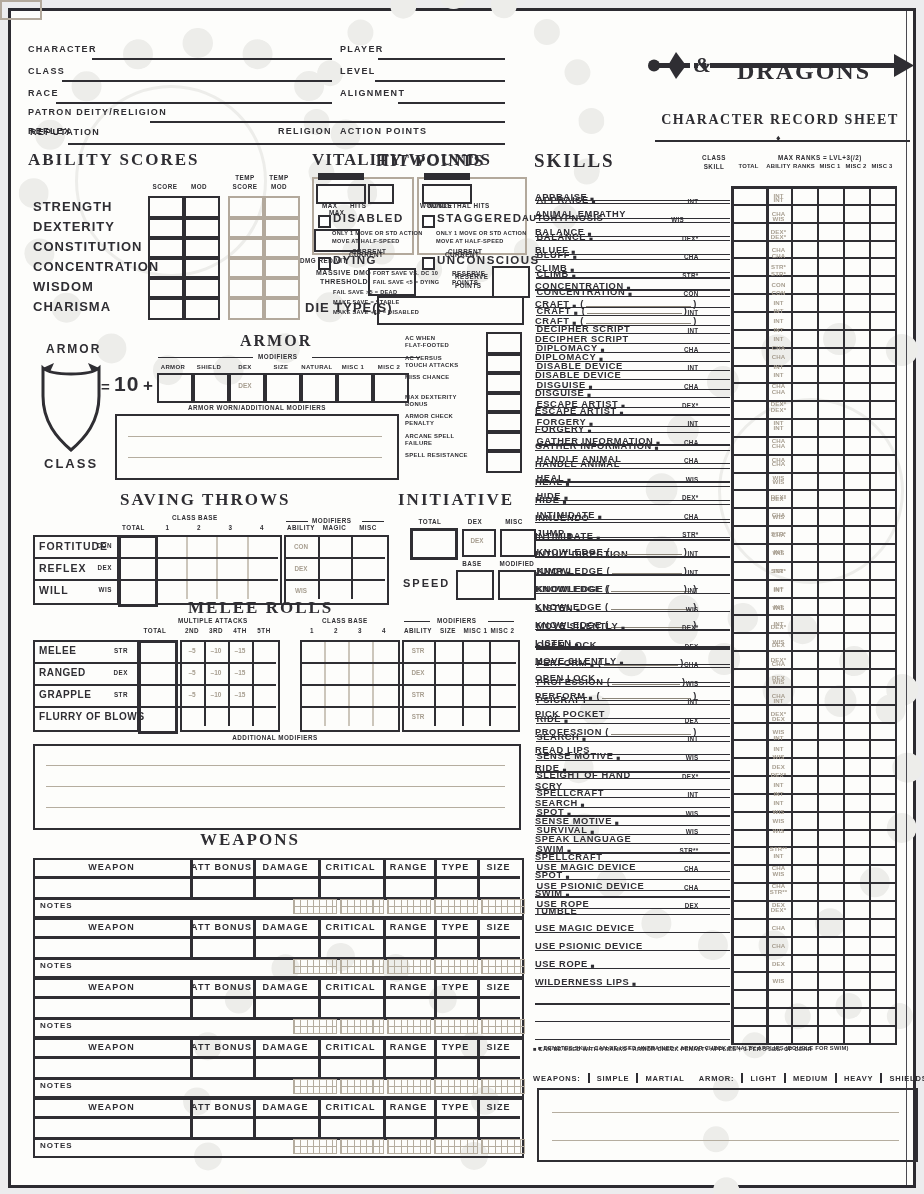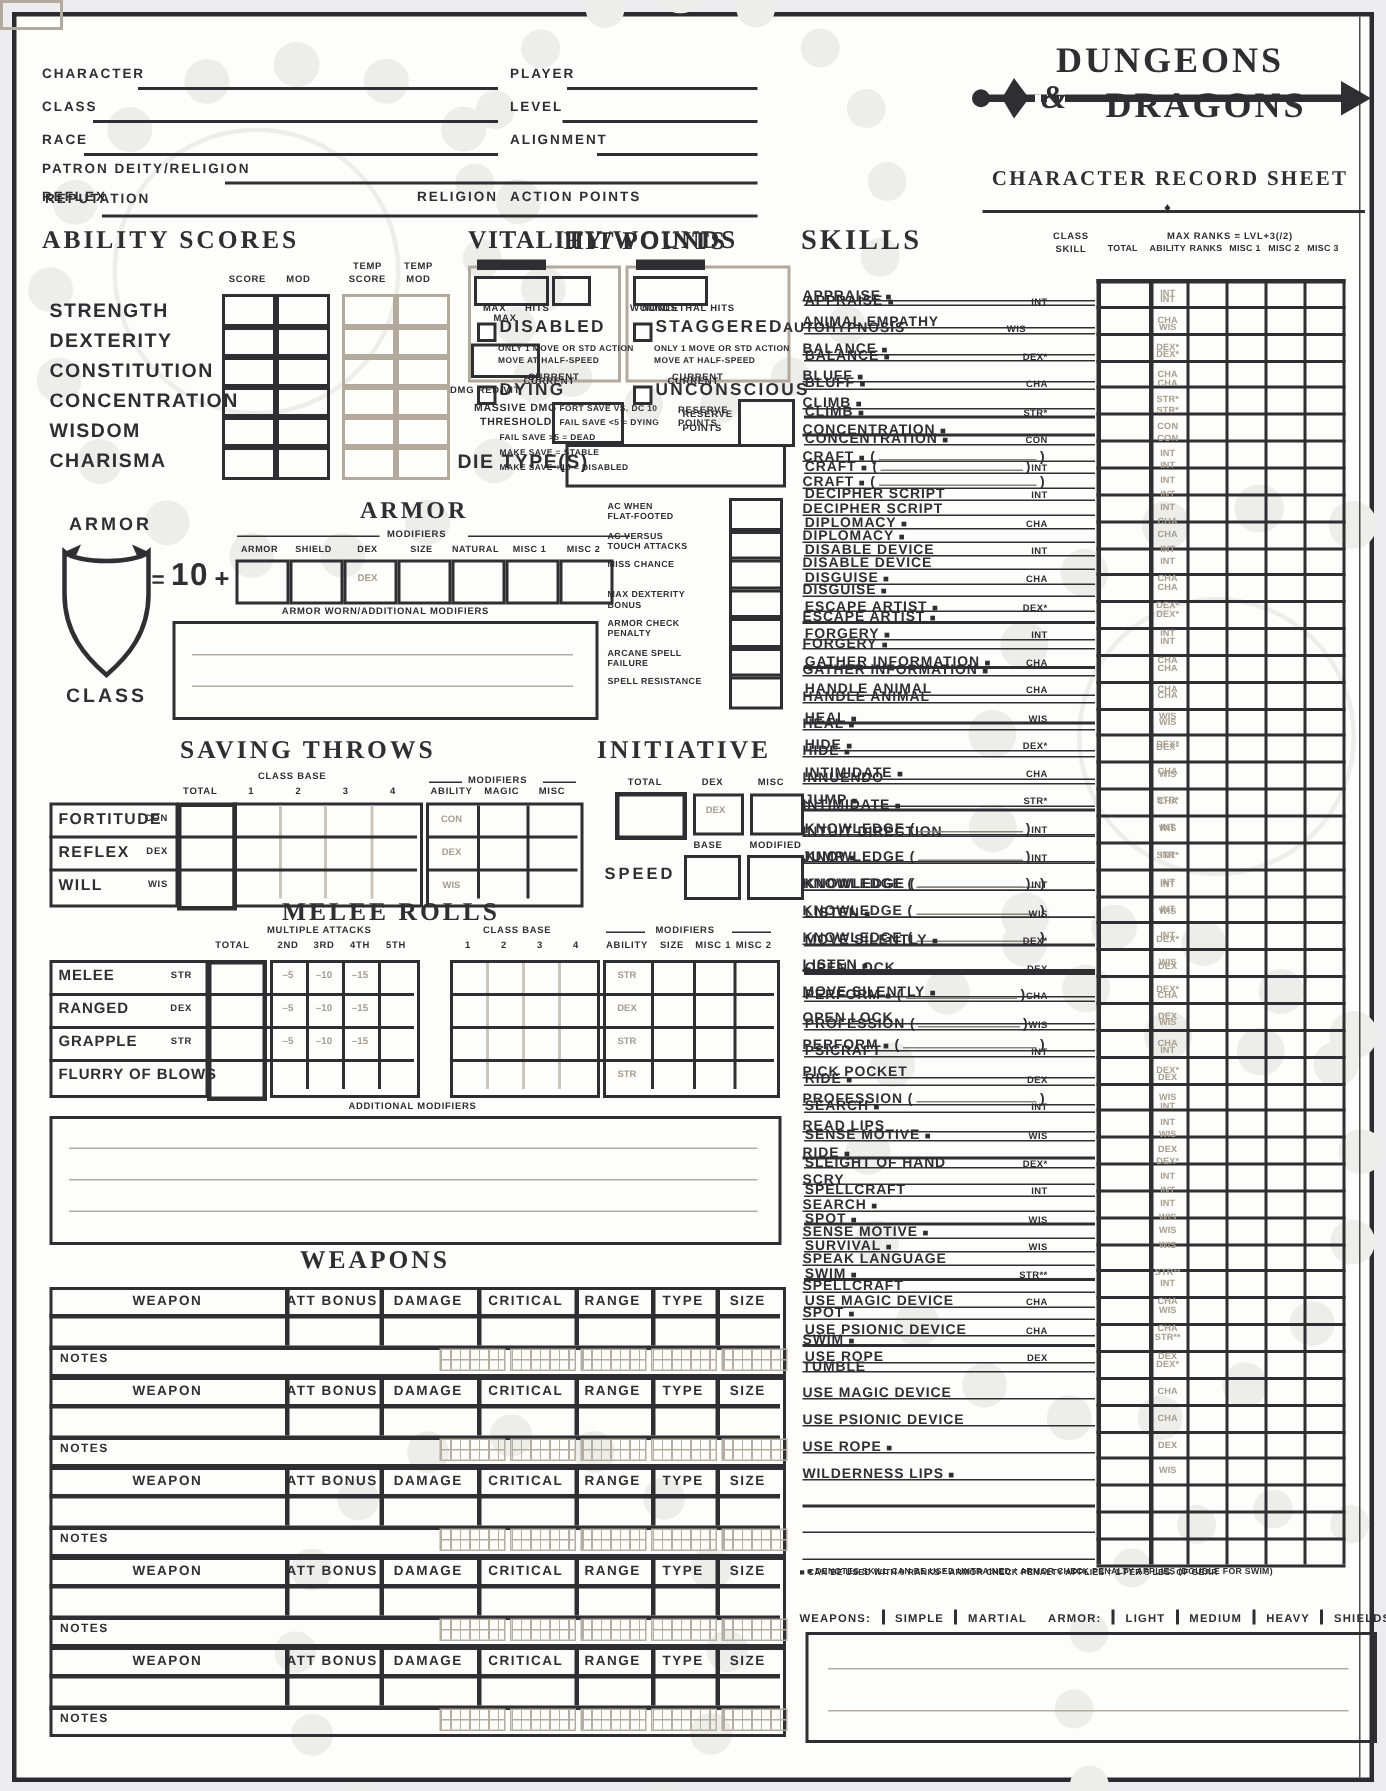--- a/index.html
+++ b/index.html
@@ -75,21 +75,20 @@
         <svg width="268" height="40" viewBox="0 0 268 40" style="position: absolute; left: 646px; top: 46px;">
           <rect x="10" y="17" width="240" height="5" fill="#2f2e33"></rect>
           <polygon points="248,8 268,19.5 248,31" fill="#2f2e33"></polygon>
           <polygon points="30,6 40,19.5 30,33 22,19.5" fill="#2f2e33"></polygon>
           <circle cx="8" cy="19.5" r="6" fill="#2f2e33"></circle>
           <rect x="44" y="17" width="4" height="5" fill="#fdfdfb"></rect>
           <rect x="52" y="17" width="4" height="5" fill="#fdfdfb"></rect>
           <rect x="60" y="17" width="4" height="5" fill="#fdfdfb"></rect>
         </svg>
       </div>
-      <div style="position: absolute; white-space: nowrap; left: 648px; top: 28px; width: 264px; text-align: center; font-family: &quot;Liberation Serif&quot;, serif; font-weight: 900; font-size: 24px; letter-spacing: 2px;">DUNGEONS</div>
       <div style="position: absolute; white-space: nowrap; left: 694px; top: 52px; font-family: &quot;Liberation Serif&quot;, serif; font-weight: 900; font-style: italic; font-size: 22px;">&amp;</div>
       <div style="position: absolute; white-space: nowrap; left: 672px; top: 58px; width: 264px; text-align: center; font-family: &quot;Liberation Serif&quot;, serif; font-weight: 900; font-size: 24px; letter-spacing: 2px;">DRAGONS</div>
       <div style="position: absolute; white-space: nowrap; left: 648px; top: 112px; width: 264px; text-align: center; font-family: &quot;Liberation Serif&quot;, serif; font-weight: 600; font-size: 14px; letter-spacing: 1.5px;">CHARACTER RECORD SHEET</div>
       <div class="hl" style="left: 655px; top: 140px; width: 255px; height: 1.5px; background: rgb(47, 46, 51);"></div>
       <div style="position: absolute; white-space: nowrap; left: 776px; top: 133px; font-size: 9px;">♦</div>
       <div class="ser" style="position: absolute; white-space: nowrap; left: 28px; top: 150px; font-size: 17px;">ABILITY SCORES</div>
       <div class="sm" style="position: absolute; white-space: nowrap; left: 148px; top: 183px; width: 34px; text-align: center;">SCORE</div>
       <div class="sm" style="position: absolute; white-space: nowrap; left: 182px; top: 183px; width: 34px; text-align: center;">MOD</div>
       <div class="sm" style="position: absolute; white-space: nowrap; left: 228px; top: 174px; width: 34px; text-align: center;">TEMP</div>
       <div class="sm" style="position: absolute; white-space: nowrap; left: 228px; top: 183px; width: 34px; text-align: center;">SCORE</div>

